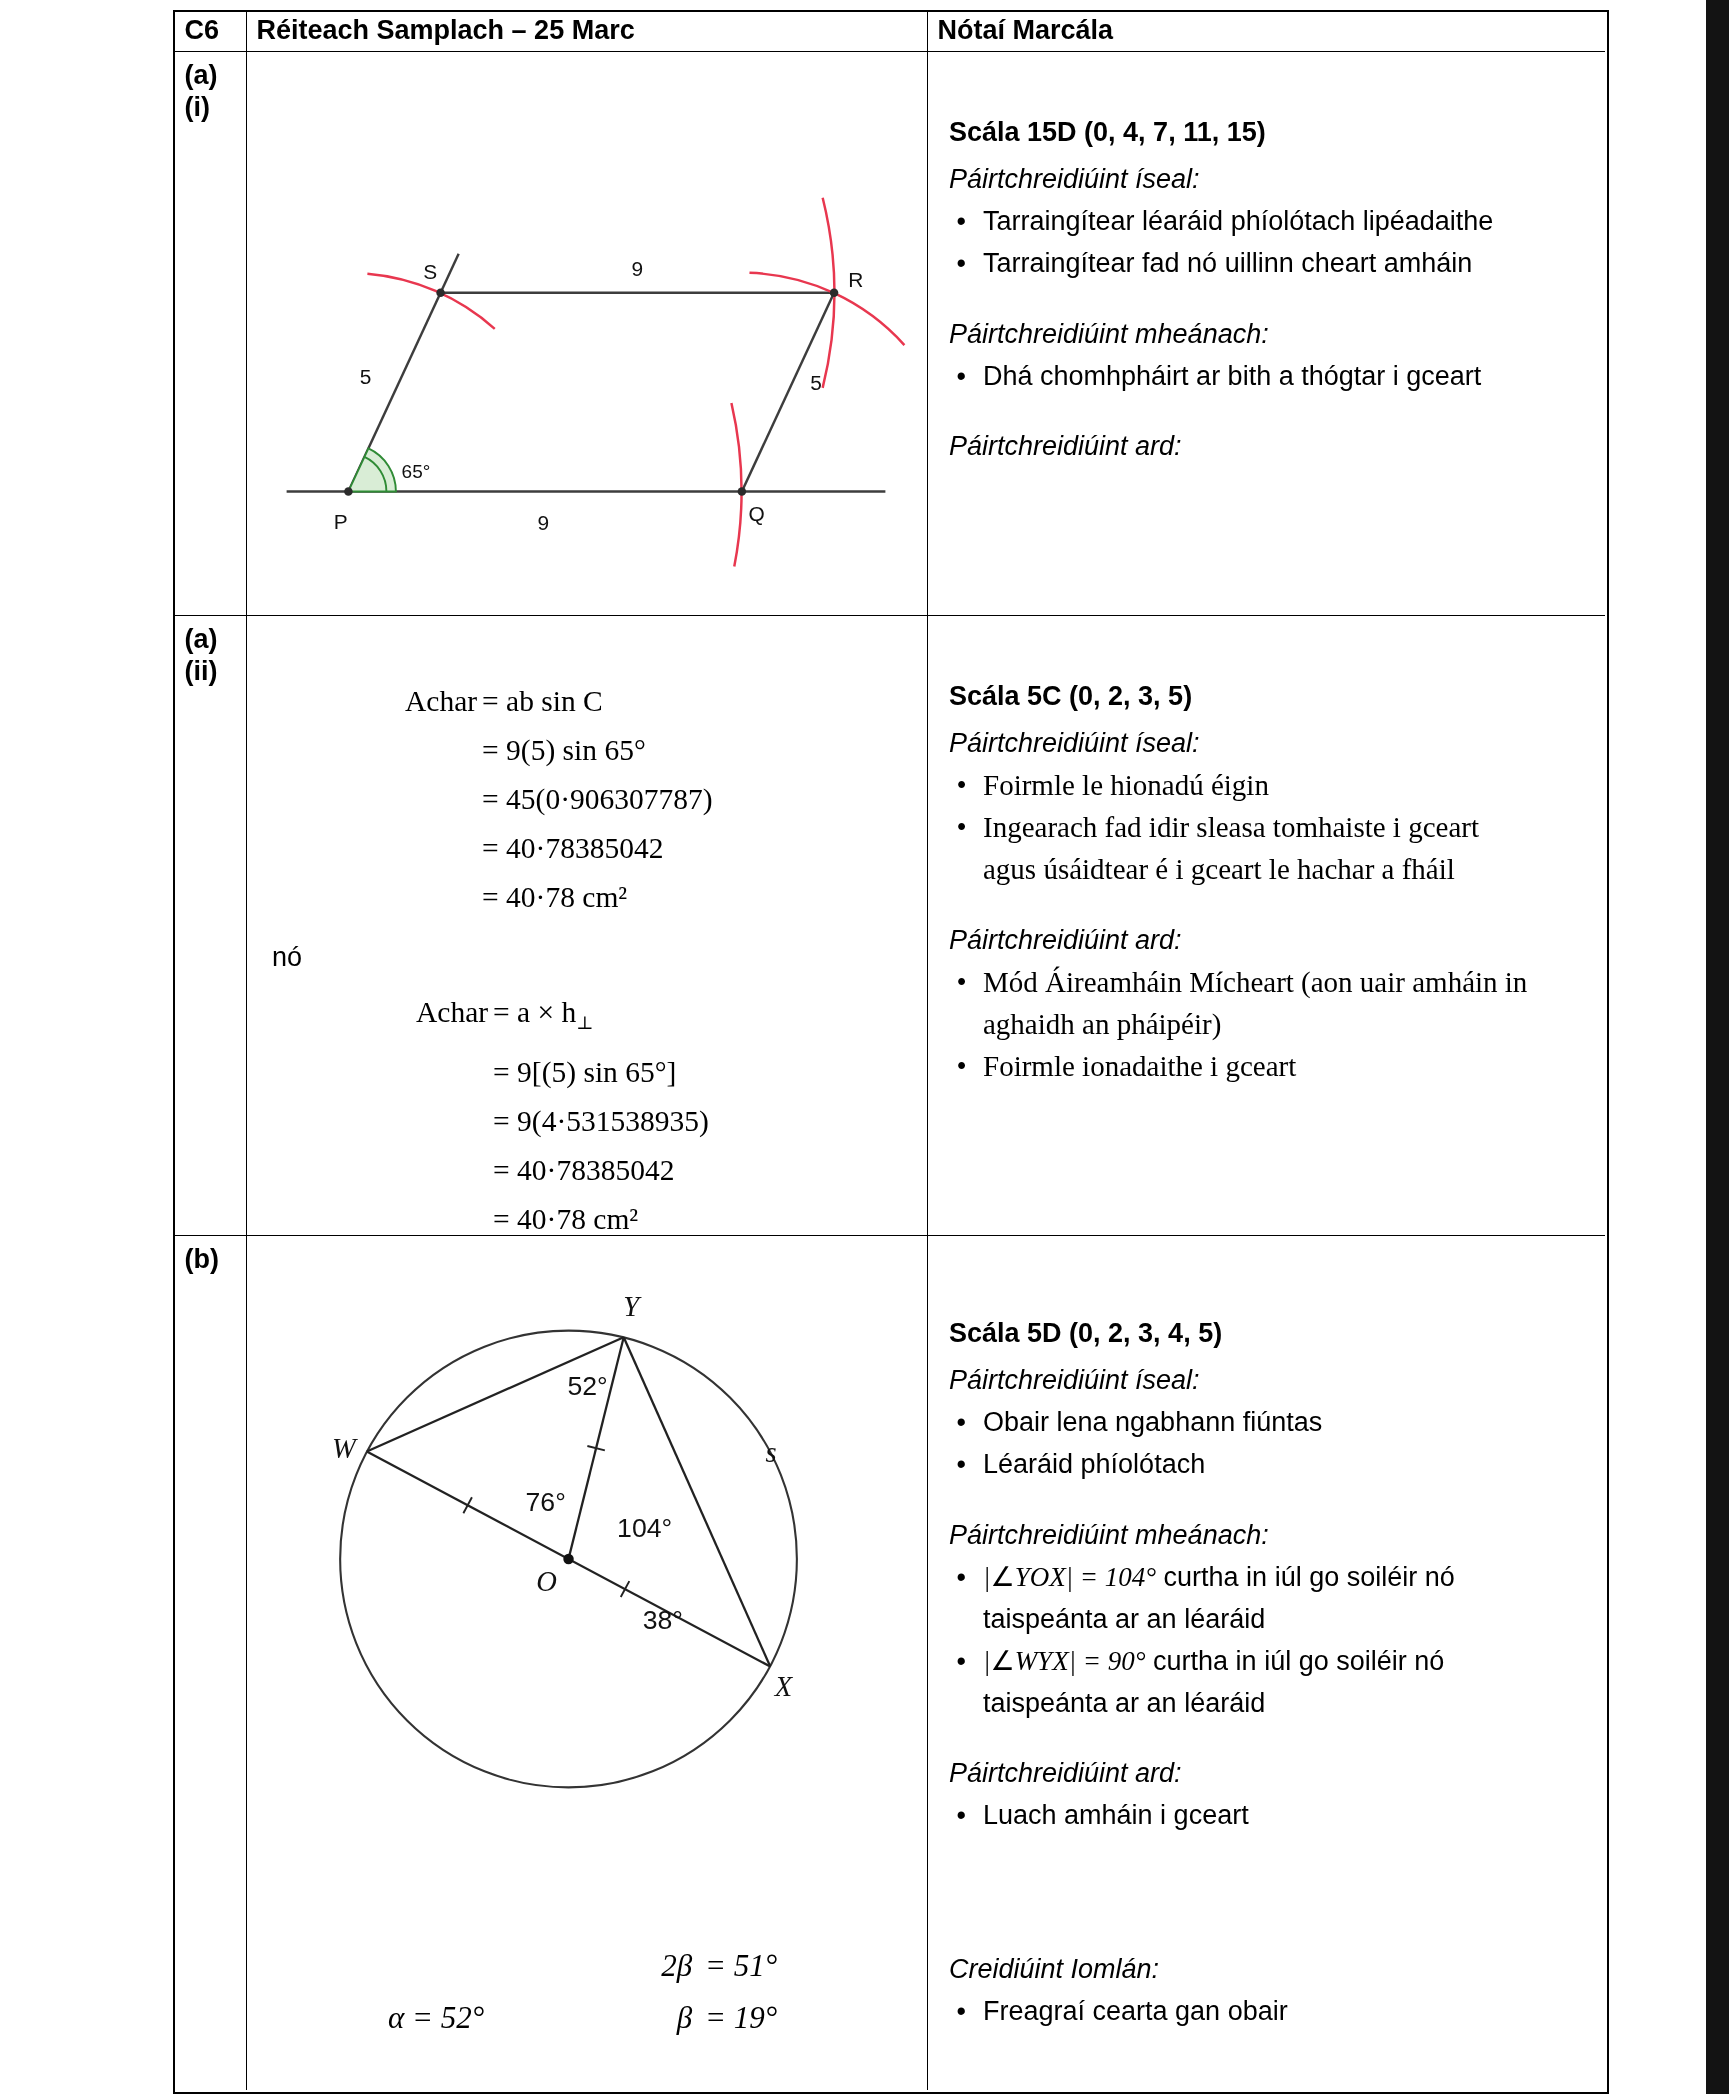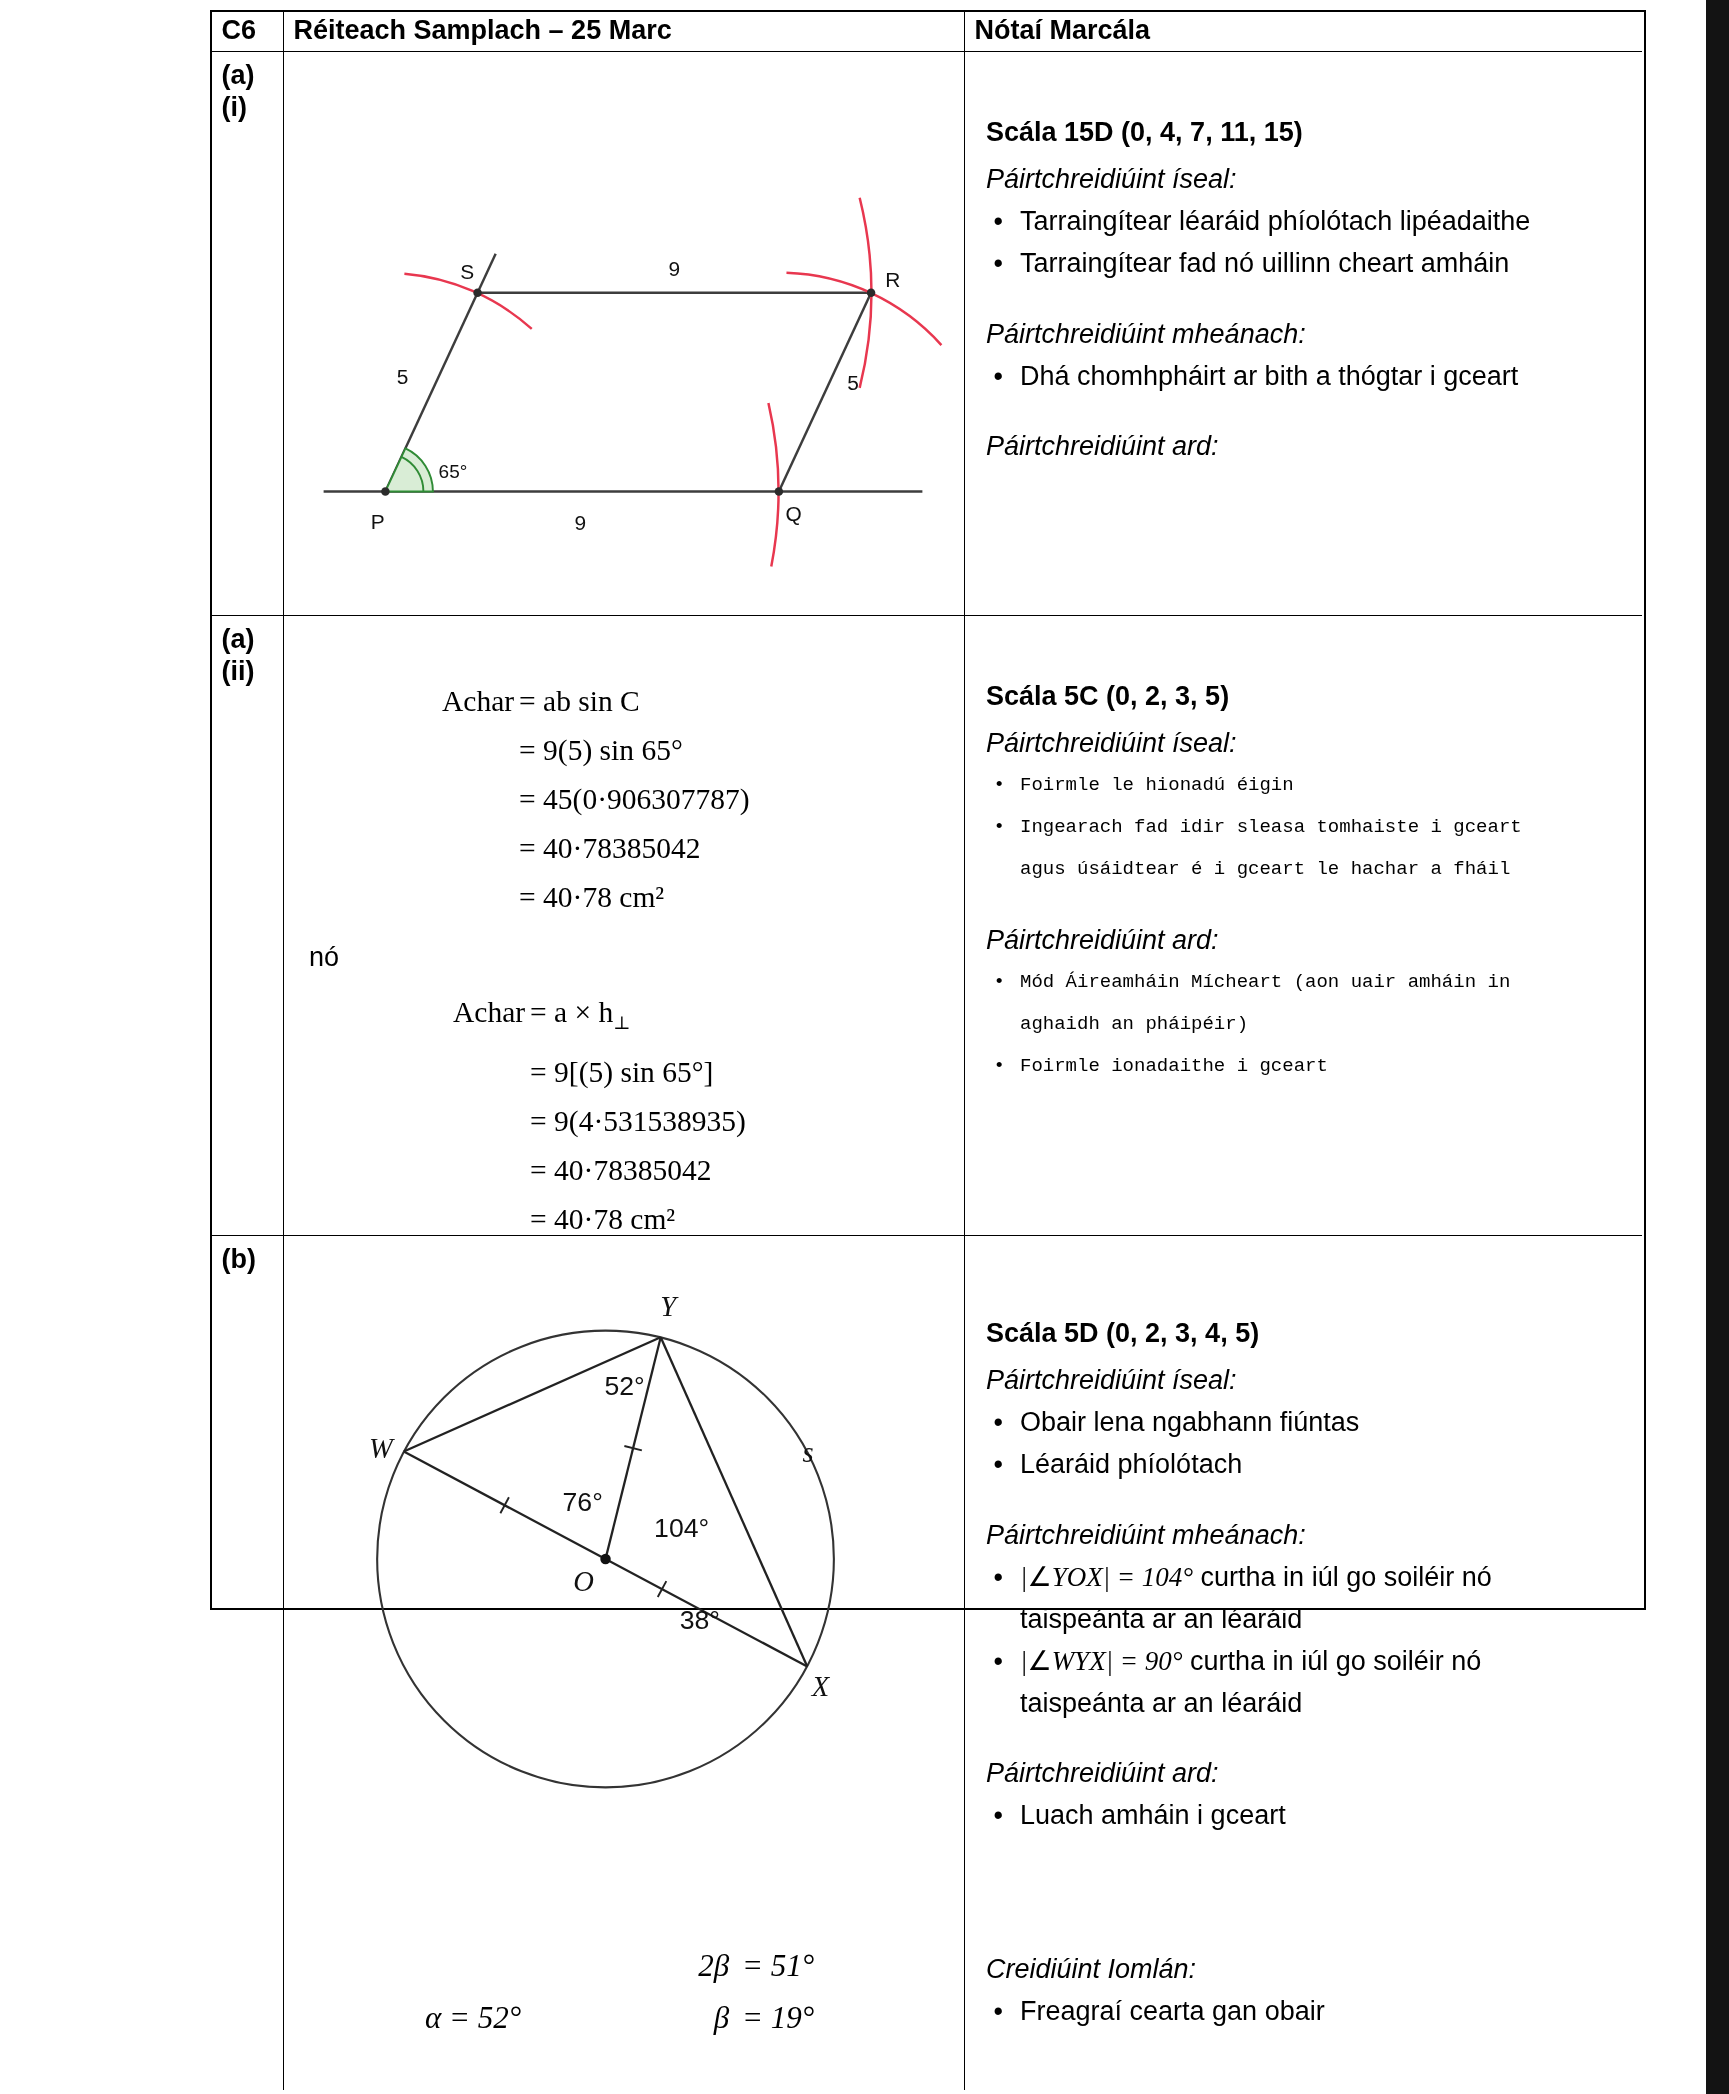--- a/index.html
+++ b/index.html
@@ -3,27 +3,26 @@
 <meta charset="utf-8">
 <style>
   * { margin:0; padding:0; box-sizing:border-box; }
   html,body { width:1729px; height:2094px; background:#ffffff; font-family:"Liberation Sans",sans-serif; color:#000; }
   body { position:relative; overflow:hidden; }
 
   .page-edge { position:absolute; right:0; top:0; width:23px; height:2094px; background:#131313; }
 
   .doc-table {
     position:absolute; left:173px; top:9.5px;
-    width:1436px; height:1600px;
+    width:1436px; height:2084px;
     border:2.9px solid #000;
     display:grid;
     grid-template-columns:72px 681px 677px;
     grid-template-rows:40px 564px 620px 854px;
     background:#fff;
-    margin-left:37px;
   }
   .c { border-right:1.9px solid #000; border-bottom:1.9px solid #000; overflow:hidden; position:relative; }
   .lastcol { border-right:none; }
   .lastrow { border-bottom:none; }
 
   .hcell { font-weight:bold; font-size:27px; padding:3.8px 7.6px 0 9.5px; white-space:nowrap; }
 
   .rowlabel { font-weight:bold; font-size:27px; padding:7.6px 0 0 9.5px; line-height:32px; }
 
   
@@ -40,21 +39,21 @@
   
   .notes { padding:59px 25px 0 21px; font-size:27px; line-height:42px; }
   .notes.r3 { padding-top:76px; }
   .nt { font-weight:bold; margin-bottom:5.7px; }
   .nh { font-style:italic; }
   .gap { margin-top:28.5px; }
   .biggap { margin-top:112px; }
   .notes ul { list-style:none; }
   .notes li { position:relative; padding-left:34px; max-width:582px; }
   .notes li::before { content:"\2022"; position:absolute; left:7.6px; top:0; }
-  .ser { font-family:Liberation Mono, monospace; font-size:19px; }
+  .ser { font-family:Liberation Serif, serif; font-size:29px; }
   .mmath { font-family:"Liberation Serif","DejaVu Sans",serif; font-style:italic; }
 
   
   .answers { display:flex; align-items:flex-end; margin:67px 0 0 141px;
              font-family:"Liberation Serif","DejaVu Serif",serif; font-style:italic; font-size:31px; }
   .ans-alpha { line-height:52px; padding-top:13.3px; }
   .ans-divider { border-left:1.9px solid #000; margin:0 74px 0 84px; }
   .brow { display:grid; grid-template-columns:49px max-content; column-gap:13px; line-height:52px; }
   .brow .bl { text-align:right; }
 

